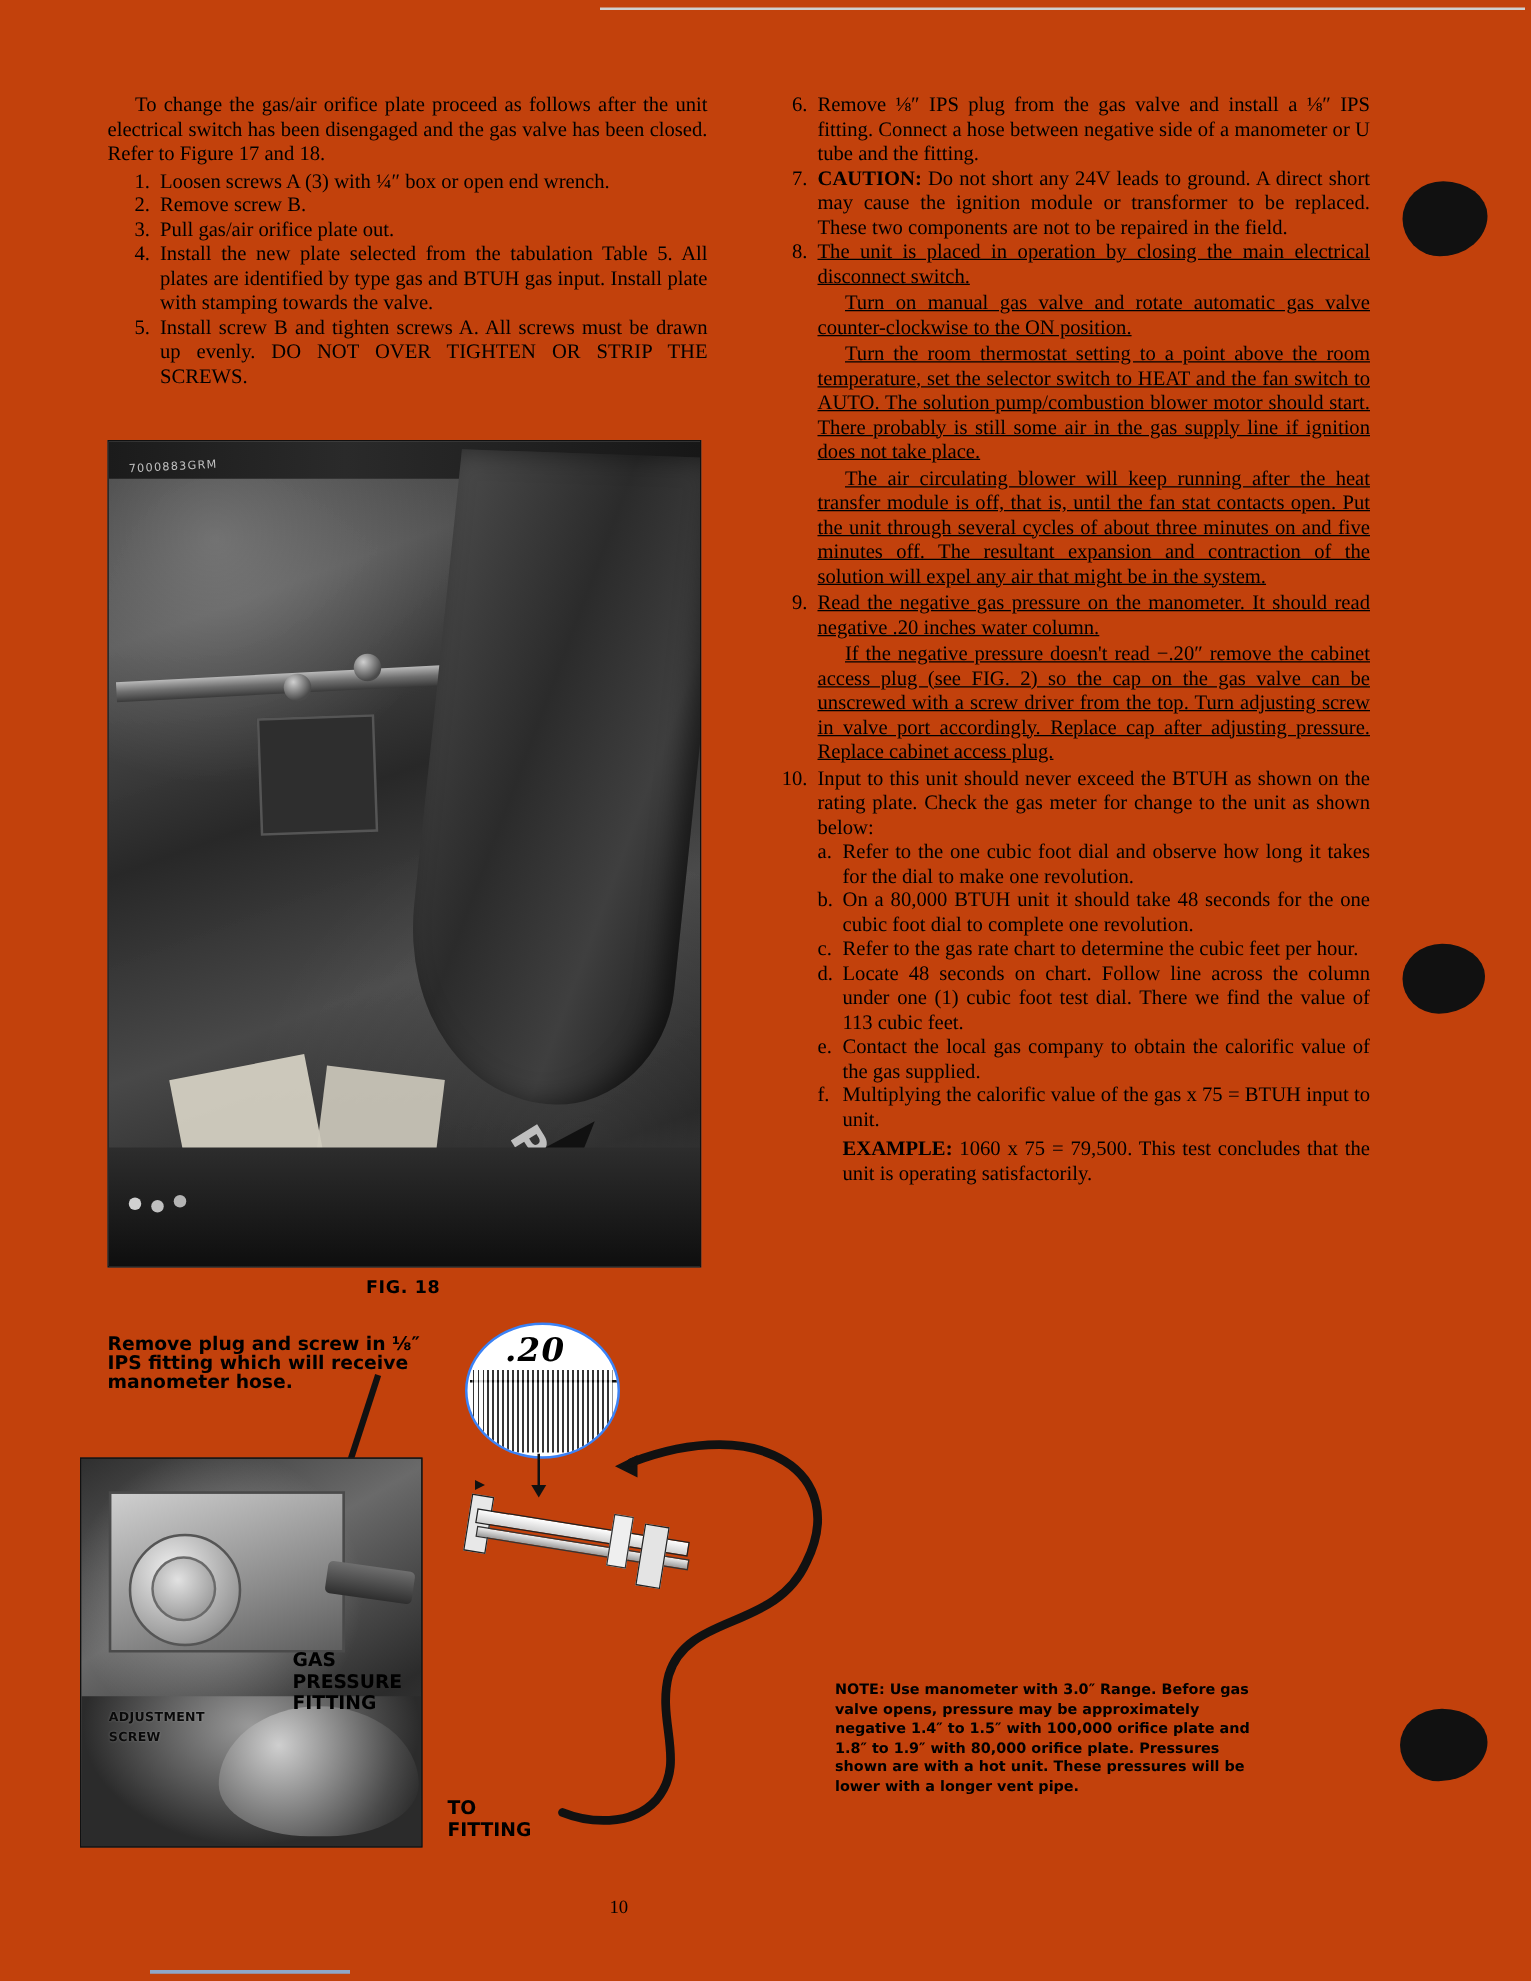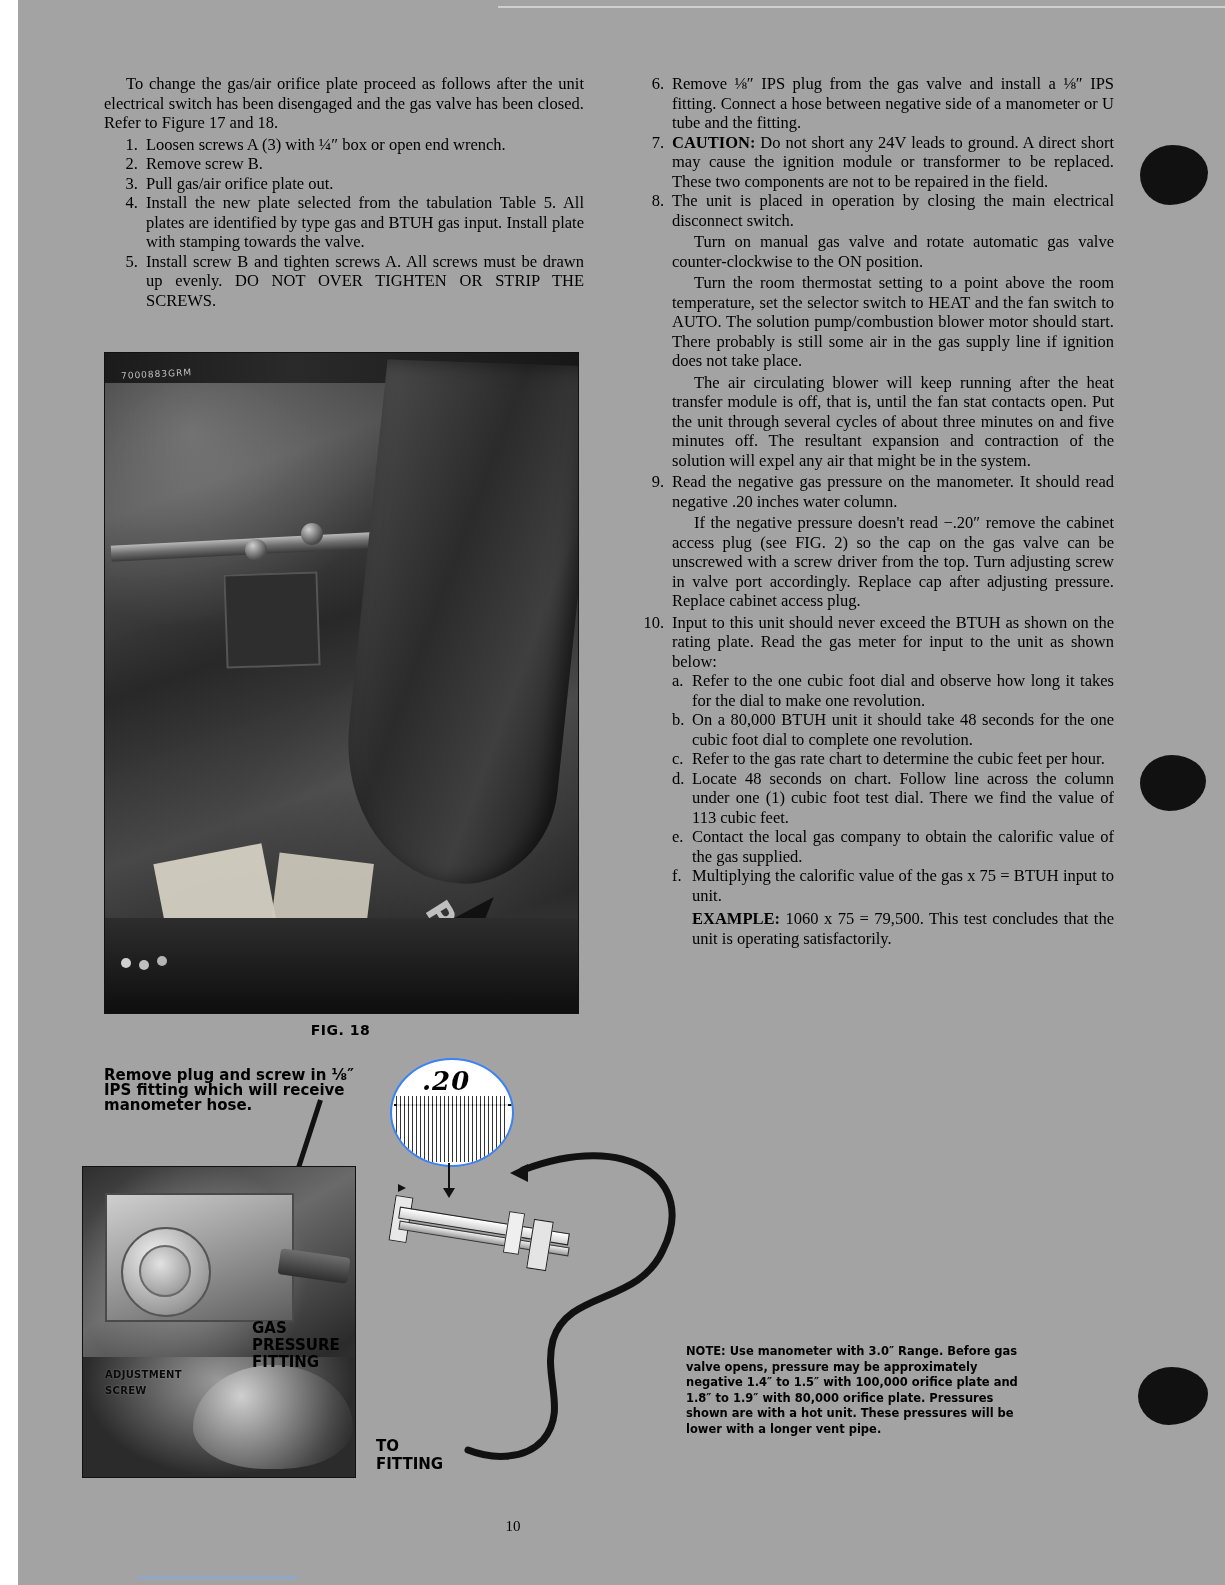--- a/index.html
+++ b/index.html
@@ -11,22 +11,21 @@
     width: 1225px;
     height: 1585px;
     position: relative;
     font-family: "Liberation Serif", serif;
     color: #000;
     overflow: hidden;
   }
   .page {
     position: absolute;
     inset: 0;
-    background: #a3a3a3;
-    margin-left: 18px;
+    background: #c2410c;
   }
   
   .scan-top-line {
     position: absolute;
     top: 6px;
     left: 480px;
     width: 740px;
     height: 2px;
     background: #cfcfcf;
   }
@@ -101,21 +100,21 @@
   .sub {
     display: flex;
     align-items: flex-start;
     margin-left: 38px;
   }
   .sub .snum {
     width: 20px;
     flex: 0 0 20px;
   }
   .sub .stext { flex: 1 1 auto; text-align: justify; }
-  .tight { margin: 0; }
+  .tight { margin: 0; text-decoration: underline; }
   b.caution { font-weight: bold; }
 
   
   .fig18-wrap {
     position: absolute;
     left: 86px;
     top: 352px;
     width: 473px;
     height: 660px;
     border: 1px solid #111;
@@ -619,21 +618,21 @@
       <div class="rrow">
         <div class="rnum">9.</div>
         <div class="rtext">
           <p class="body tight">Read the negative gas pressure on the manometer. It should read negative .20 inches water column.</p>
           <p class="body indent tight">If the negative pressure doesn't read −.20″ remove the cabinet access plug (see FIG. 2) so the cap on the gas valve can be unscrewed with a screw driver from the top. Turn adjusting screw in valve port accordingly. Replace cap after adjusting pressure. Replace cabinet access plug.</p>
         </div>
       </div>
 
       <div class="rrow">
         <div class="rnum">10.</div>
-        <div class="rtext">Input to this unit should never exceed the BTUH as shown on the rating plate. Read the gas meter for input to the unit as shown below:</div>
+        <div class="rtext">Input to this unit should never exceed the BTUH as shown on the rating plate. Check the gas meter for change to the unit as shown below:</div>
       </div>
 
       <div class="sub">
         <div class="snum">a.</div>
         <div class="stext">Refer to the one cubic foot dial and observe how long it takes for the dial to make one revolution.</div>
       </div>
       <div class="sub">
         <div class="snum">b.</div>
         <div class="stext">On a 80,000 BTUH unit it should take 48 seconds for the one cubic foot dial to complete one revolution.</div>
       </div>

